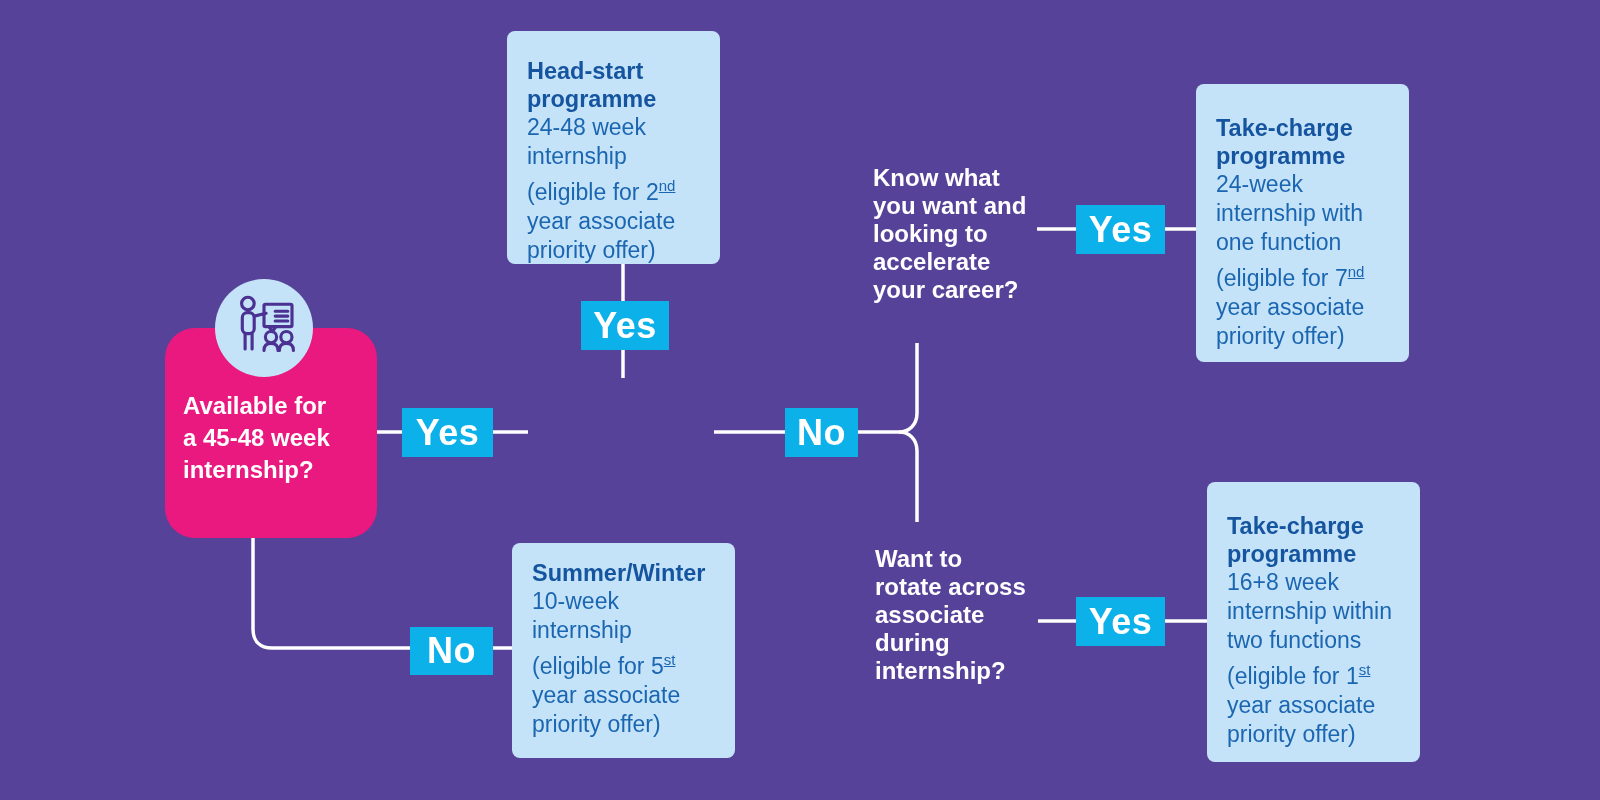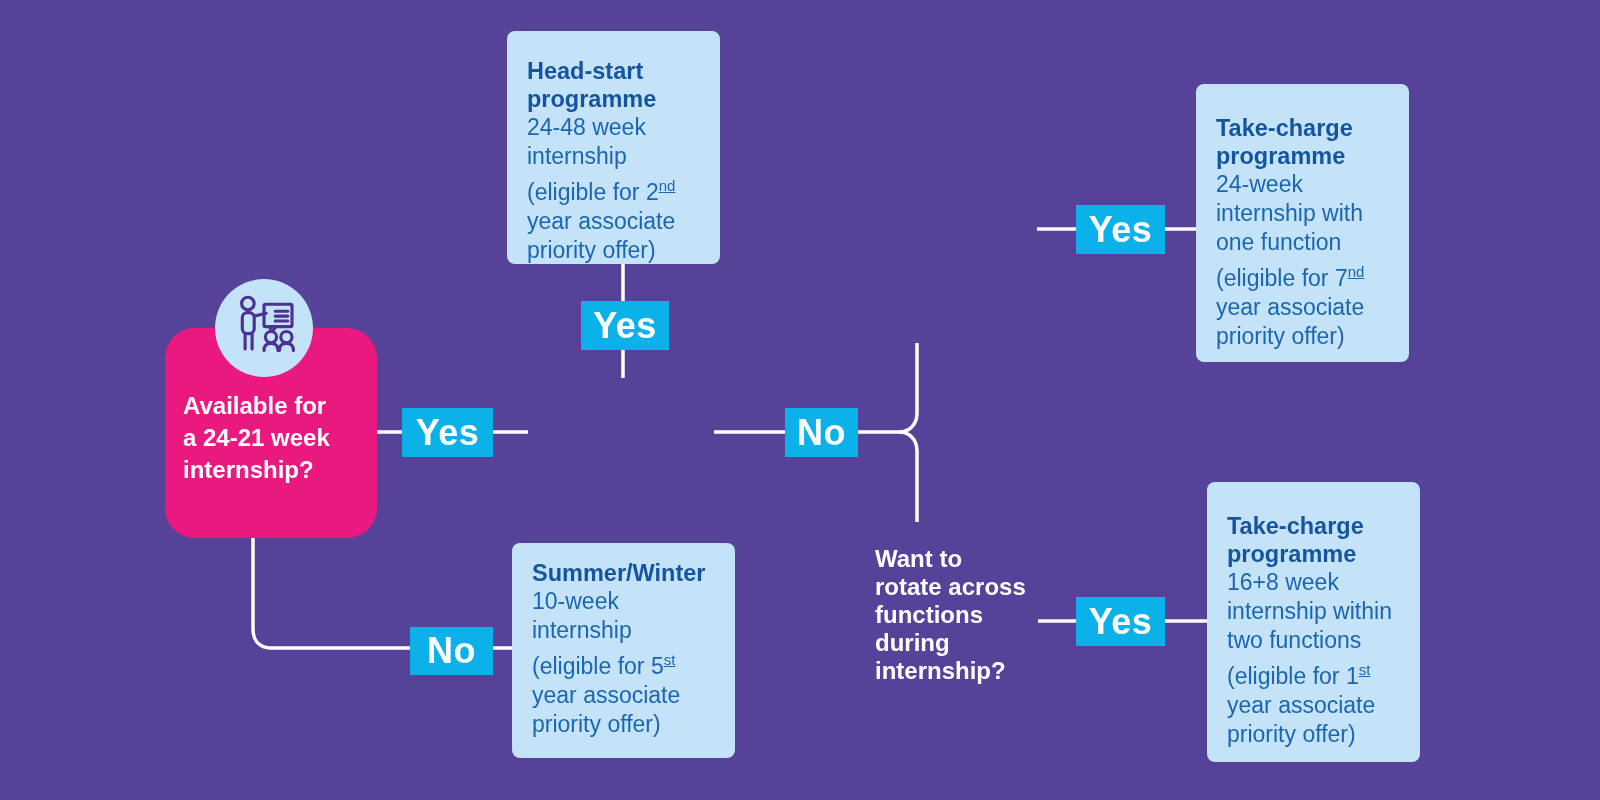--- a/index.html
+++ b/index.html
@@ -116,21 +116,21 @@
     <path d="M1037,229 H1076"></path>
     <path d="M1165,229 H1198"></path>
     <path d="M1038,621 H1076"></path>
     <path d="M1165,621 H1209"></path>
     <path d="M253,538 V629 C253,641 260,648 272,648 H410"></path>
     <path d="M493,648 H514"></path>
   </svg>
 
   <div class="start-box">
     <div class="start-question">Available for
-a 24-21 week
+a 45-48 week
 internship?</div>
   </div>
   <div class="icon-circle">
     <svg viewBox="0 0 100 100">
       <circle cx="27" cy="15" r="9"></circle>
       <rect x="19" y="28" width="17" height="30" rx="7"></rect>
       <path d="M36,33 L53,29"></path>
       <path d="M23,58 V80 M33,58 V80"></path>
       <rect x="50" y="16" width="40" height="32" rx="2"></rect>
       <path d="M66,26 H84 M66,33 H84 M66,40 H84"></path>
@@ -142,23 +142,28 @@
     </svg>
   </div>
 
   <div class="btn btn-yes-start">Yes</div>
   <div class="btn btn-yes-headstart">Yes</div>
   <div class="btn btn-no-workstudy">No</div>
   <div class="btn btn-yes-accelerate">Yes</div>
   <div class="btn btn-yes-rotate">Yes</div>
   <div class="btn btn-no-start">No</div>
 
+  <div class="question q-accelerate">Know what
+you want and
+looking to
+accelerate
+your career?</div>
   <div class="question q-rotate">Want to
 rotate across
-functions
+associate
 during
 internship?</div>
 
   <div class="card card-headstart">
     <div class="card-title">Head-start
 programme</div>
     <div class="card-body"><span>24-48 week
 internship
 (eligible for 2</span><sup>nd</sup><span>
 year associate

